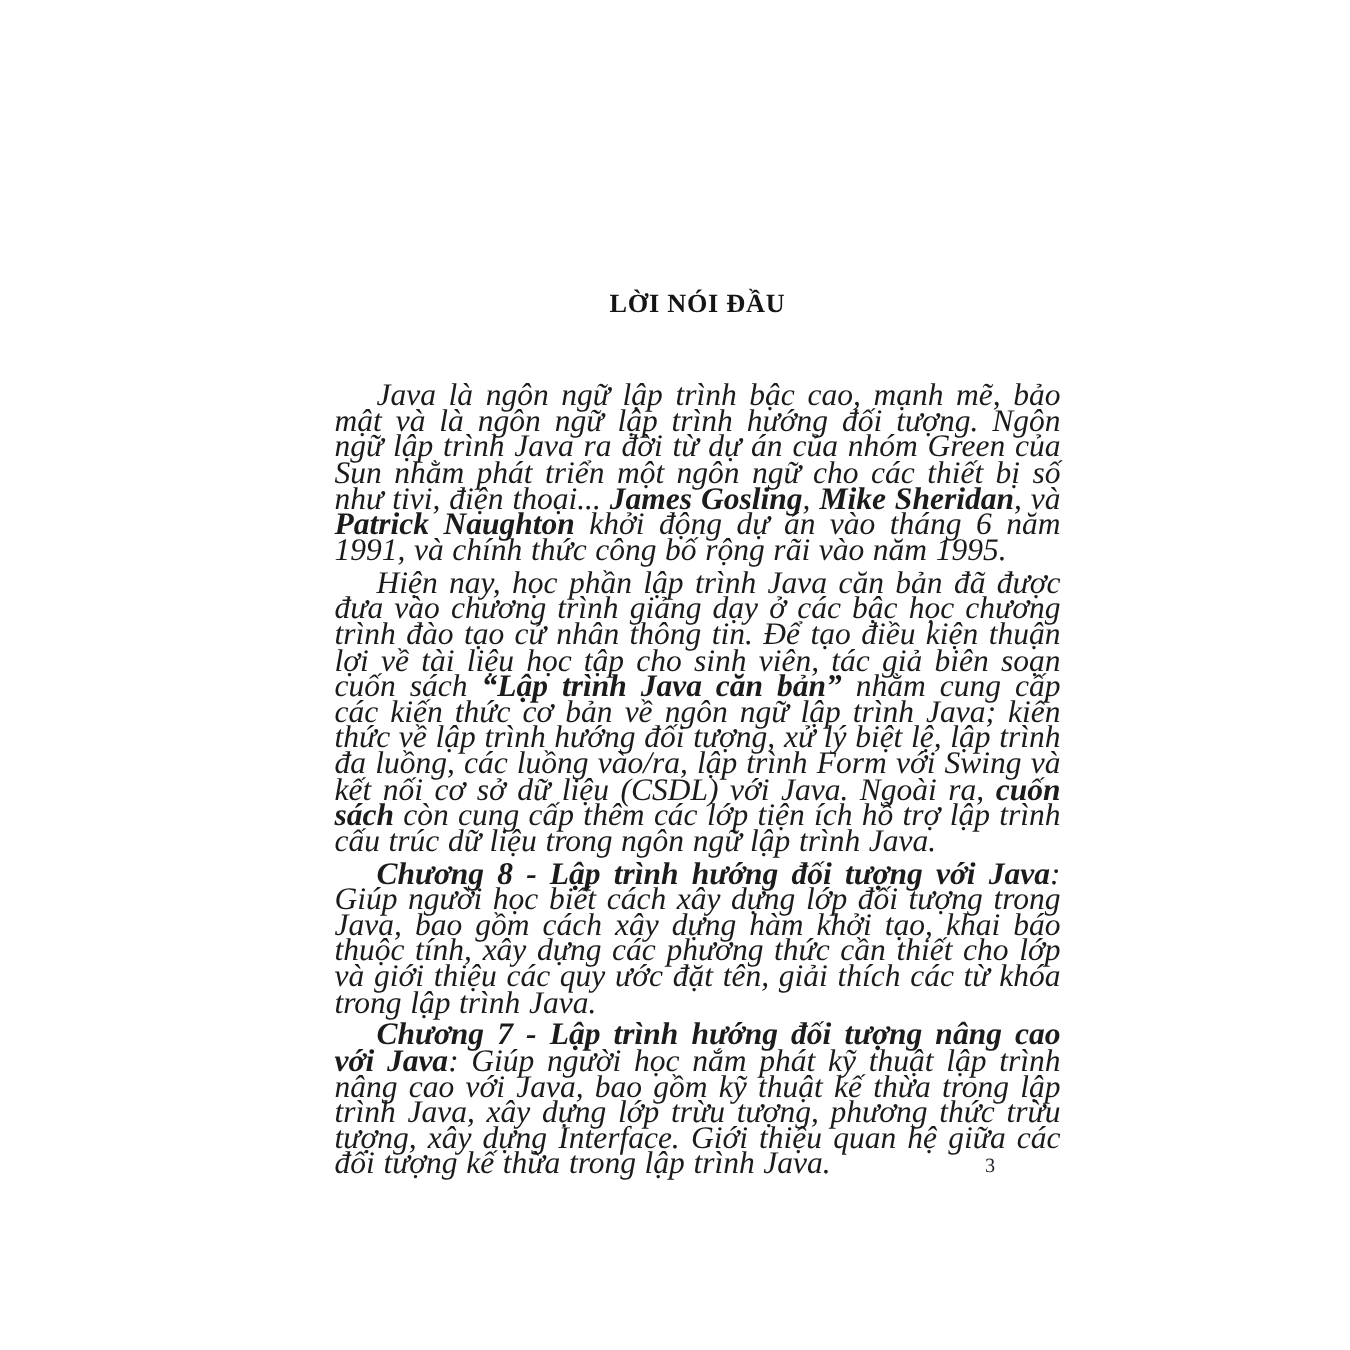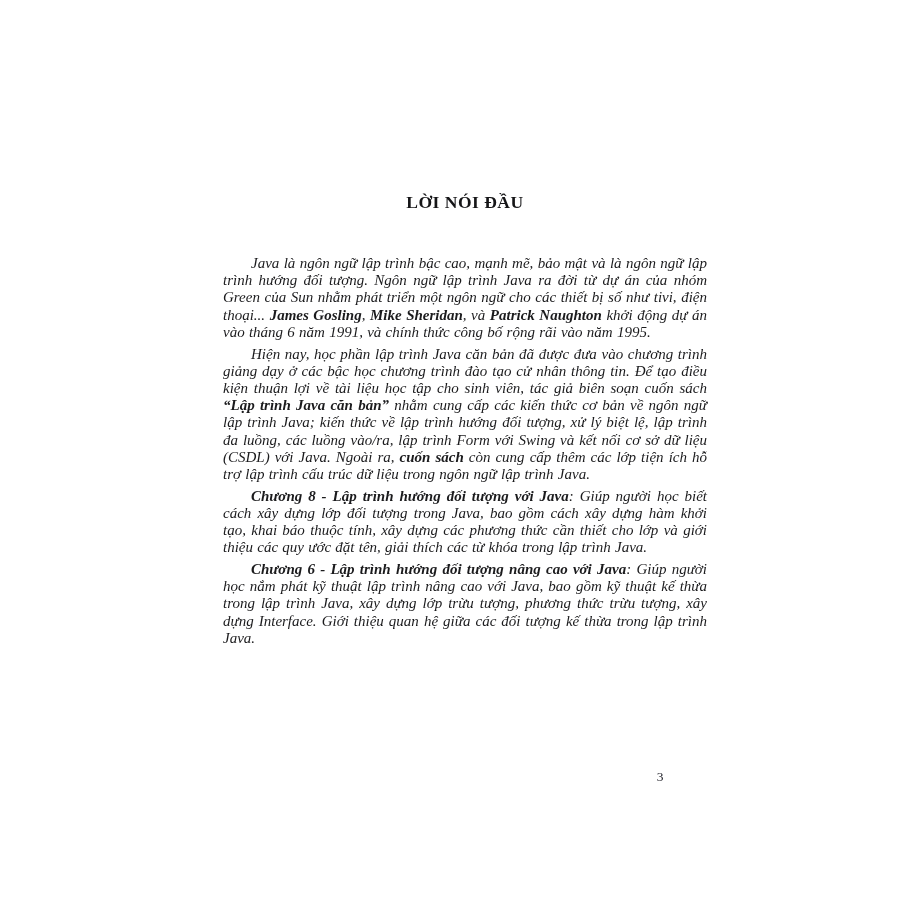--- a/index.html
+++ b/index.html
@@ -28,21 +28,21 @@
     font-size: 17.5px;
     line-height: 22px;
     font-weight: bold;
     font-style: normal;
     letter-spacing: 0.5px;
     color: #151517;
   }
   .body-text p.para {
     margin: 0;
     padding: 0;
-    font-size: 15px;
+    font-size: 21px;
     line-height: 17.2px;
     font-style: italic;
     text-align: justify;
     text-indent: 28px;
     color: #1b1b1d;
     word-spacing: 0.5px;
   }
   .body-text p.para + p.para {
     margin-top: 4.5px;
   }
@@ -63,17 +63,17 @@
 </head>
 <body>
 
 <div class="screen">
   <div class="content">
     <h1 class="doc-title">LỜI NÓI ĐẦU</h1>
     <div class="body-text" id="page-body">
         <p class="para"><span>Java là ngôn ngữ lập trình bậc cao, mạnh mẽ, bảo mật và là ngôn ngữ lập trình hướng đối tượng. Ngôn ngữ lập trình Java ra đời từ dự án của nhóm Green của Sun nhằm phát triển một ngôn ngữ cho các thiết bị số như tivi, điện thoại... </span><span class="b">James Gosling</span><span>, </span><span class="b">Mike Sheridan</span><span>, và </span><span class="b">Patrick Naughton</span><span> khởi động dự án vào tháng 6 năm 1991, và chính thức công bố rộng rãi vào năm 1995.</span></p>
         <p class="para"><span>Hiện nay, học phần lập trình Java căn bản đã được đưa vào chương trình giảng dạy ở các bậc học chương trình đào tạo cử nhân thông tin. Để tạo điều kiện thuận lợi về tài liệu học tập cho sinh viên, tác giả biên soạn cuốn sách </span><span class="b">“Lập trình Java căn bản”</span><span> nhằm cung cấp các kiến thức cơ bản về ngôn ngữ lập trình Java; kiến thức về lập trình hướng đối tượng, xử lý biệt lệ, lập trình đa luồng, các luồng vào/ra, lập trình Form với Swing và kết nối cơ sở dữ liệu (CSDL) với Java. Ngoài ra, </span><span class="b">cuốn sách</span><span> còn cung cấp thêm các lớp tiện ích hỗ trợ lập trình cấu trúc dữ liệu trong ngôn ngữ lập trình Java.</span></p>
         <p class="para"><span class="b">Chương 8 - Lập trình hướng đối tượng với Java</span><span>: Giúp người học biết cách xây dựng lớp đối tượng trong Java, bao gồm cách xây dựng hàm khởi tạo, khai báo thuộc tính, xây dựng các phương thức cần thiết cho lớp và giới thiệu các quy ước đặt tên, giải thích các từ khóa trong lập trình Java.</span></p>
-        <p class="para"><span class="b">Chương 6 - Lập trình hướng đối tượng nâng cao với Java</span><span>: Giúp người học nắm phát kỹ thuật lập trình nâng cao với Java, bao gồm kỹ thuật kế thừa trong lập trình Java, xây dựng lớp trừu tượng, phương thức trừu tượng, xây dựng Interface. Giới thiệu quan hệ giữa các đối tượng kế thừa trong lập trình Java.</span></p>
+        <p class="para"><span class="b">Chương 7 - Lập trình hướng đối tượng nâng cao với Java</span><span>: Giúp người học nắm phát kỹ thuật lập trình nâng cao với Java, bao gồm kỹ thuật kế thừa trong lập trình Java, xây dựng lớp trừu tượng, phương thức trừu tượng, xây dựng Interface. Giới thiệu quan hệ giữa các đối tượng kế thừa trong lập trình Java.</span></p>
       </div>
   </div>
   <div class="page-number">3</div>
 </div>
 
 </body></html>

